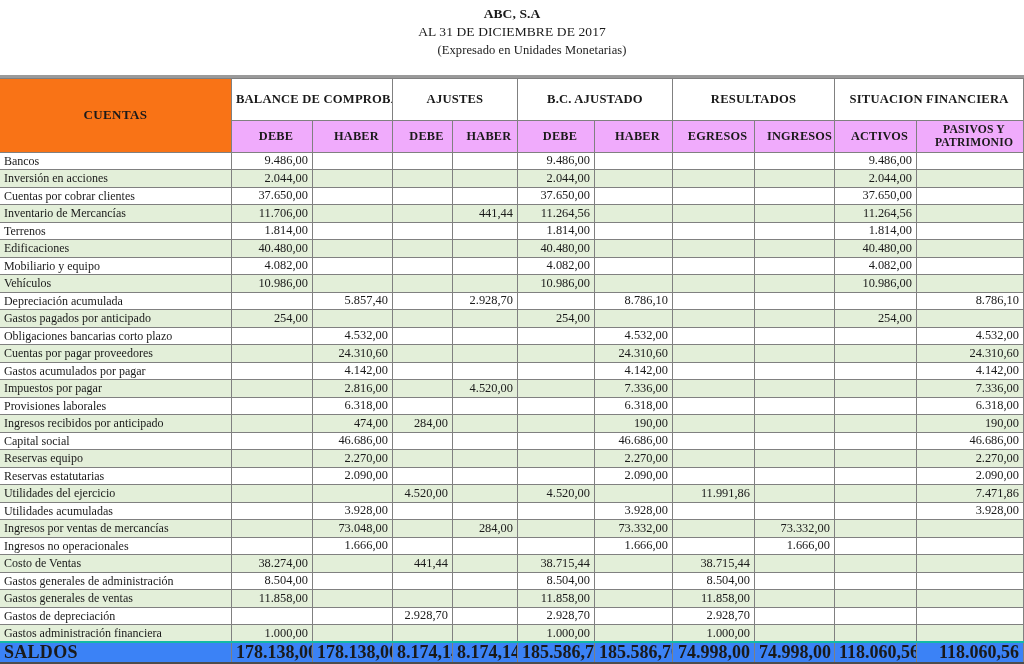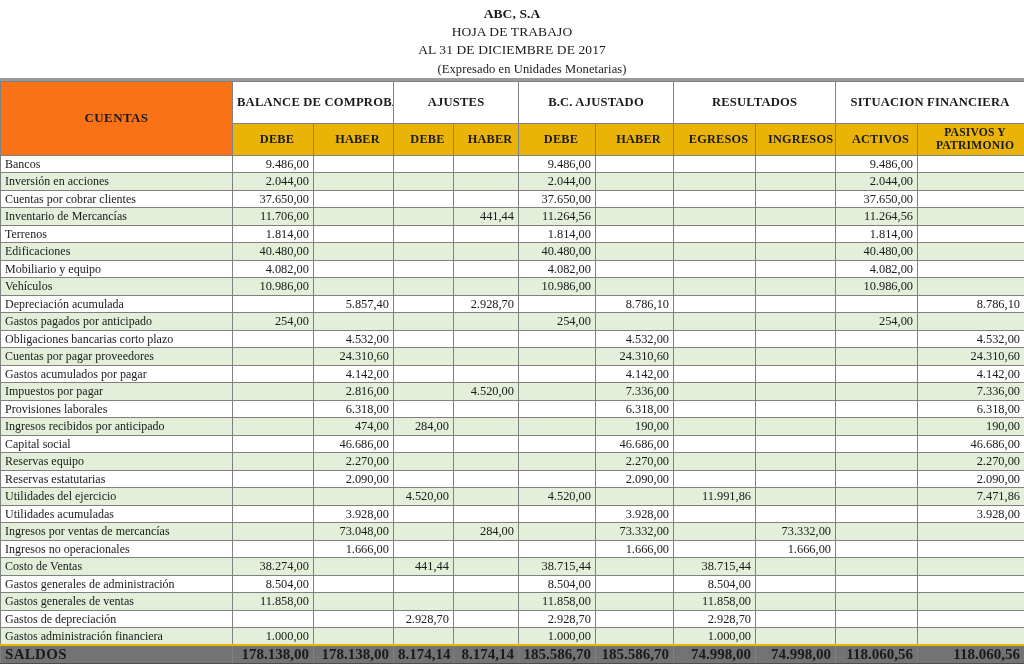--- a/index.html
+++ b/index.html
@@ -9,20 +9,21 @@
     background: #ffffff;
     font-family: "Liberation Serif", "DejaVu Serif", serif;
     color: #1a1a1a;
     overflow: hidden;
   }
   #sheet {
     width: 1024px; height: 664px;
     position: relative;
     display: flex;
     flex-direction: column;
+    align-items: flex-end;
   }
 
   
   .title-block {
     height: 84px;
     width: 100%;
     text-align: center;
     padding-top: 5px;
     background: #fff;
     border-bottom: 3px solid #9a9a9a;
@@ -53,47 +54,47 @@
   thead th {
     background: #ffffff;
     font-weight: bold;
     text-align: center;
     vertical-align: middle;
     font-size: 12.6px;
     letter-spacing: .2px;
   }
   thead th.grp { height: 42px; }
   thead th.sub {
-    background: #eab308;
+    background: #f0abfc;
     height: 32px;
     font-size: 12.3px;
     padding-left: 12px;
   }
   thead th.cuentas {
     text-align: center;
     vertical-align: middle;
     background: #f97316;
     font-size: 13px;
     letter-spacing: .4px;
   }
   thead th.sub.wide { font-size: 11.6px; line-height: 1.12; white-space: normal; }
 
   tbody td { height: 17.5px; }
   tbody tr.shaded td { background: #e3efd9; }
   tbody tr.plain td  { background: #ffffff; }
   td.acct { text-align: left; padding-left: 4px; font-size: 12px; }
   td.num  { text-align: right; padding-right: 4px; font-size: 12.4px; }
 
   tbody tr.totals td {
-    background: #737373;
+    background: #3b82f6;
     font-weight: bold;
     height: 19px;
-    border-top: 2px solid #eab308;
+    border-top: 2px solid #14b8a6;
     border-bottom: 2px solid #4d4d4d;
-    font-size: 15px;
+    font-size: 18px;
   }
   tbody tr.totals td.acct { letter-spacing: .3px; }
 
   
   col.c-acct { width: 232px; }
   col.c-bcd  { width: 81px; }
   col.c-bch  { width: 80px; }
   col.c-ajd  { width: 60px; }
   col.c-ajh  { width: 65px; }
   col.c-bad  { width: 77px; }
@@ -103,21 +104,20 @@
   col.c-act  { width: 82px; }
   col.c-pas  { width: 107px; }
 </style>
 </head>
 <body>
 
 <div id="sheet">
 
   <div class="title-block">
     <div class="title-line t1">ABC, S.A</div>
-    <div class="title-line t2">HOJA DE TRABAJO</div>
     <div class="title-line t3">AL 31 DE DICIEMBRE DE 2017</div>
     <div class="title-line t4">(Expresado en Unidades Monetarias)</div>
   </div>
 
   <table class="ws">
     <colgroup>
       <col class="c-acct">
         <col class="c-bcd">
         <col class="c-bch">
         <col class="c-ajd">

